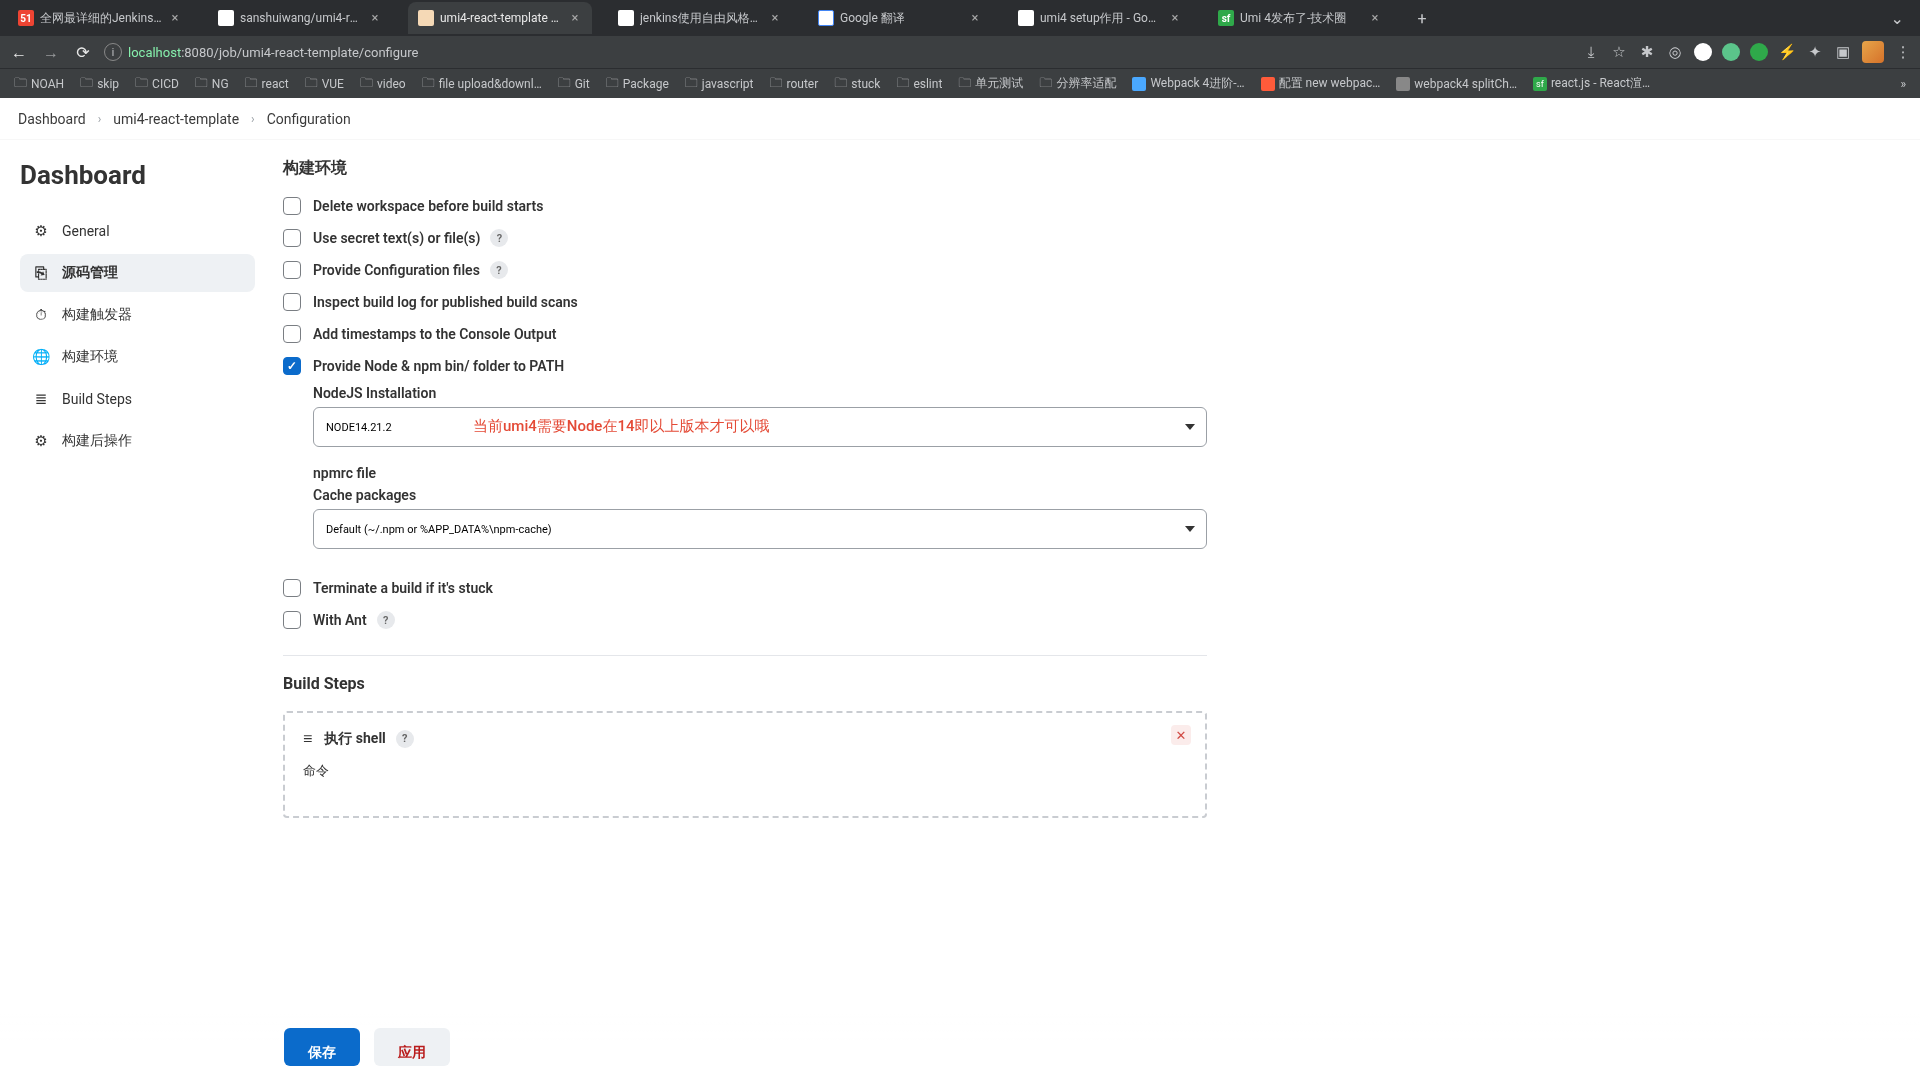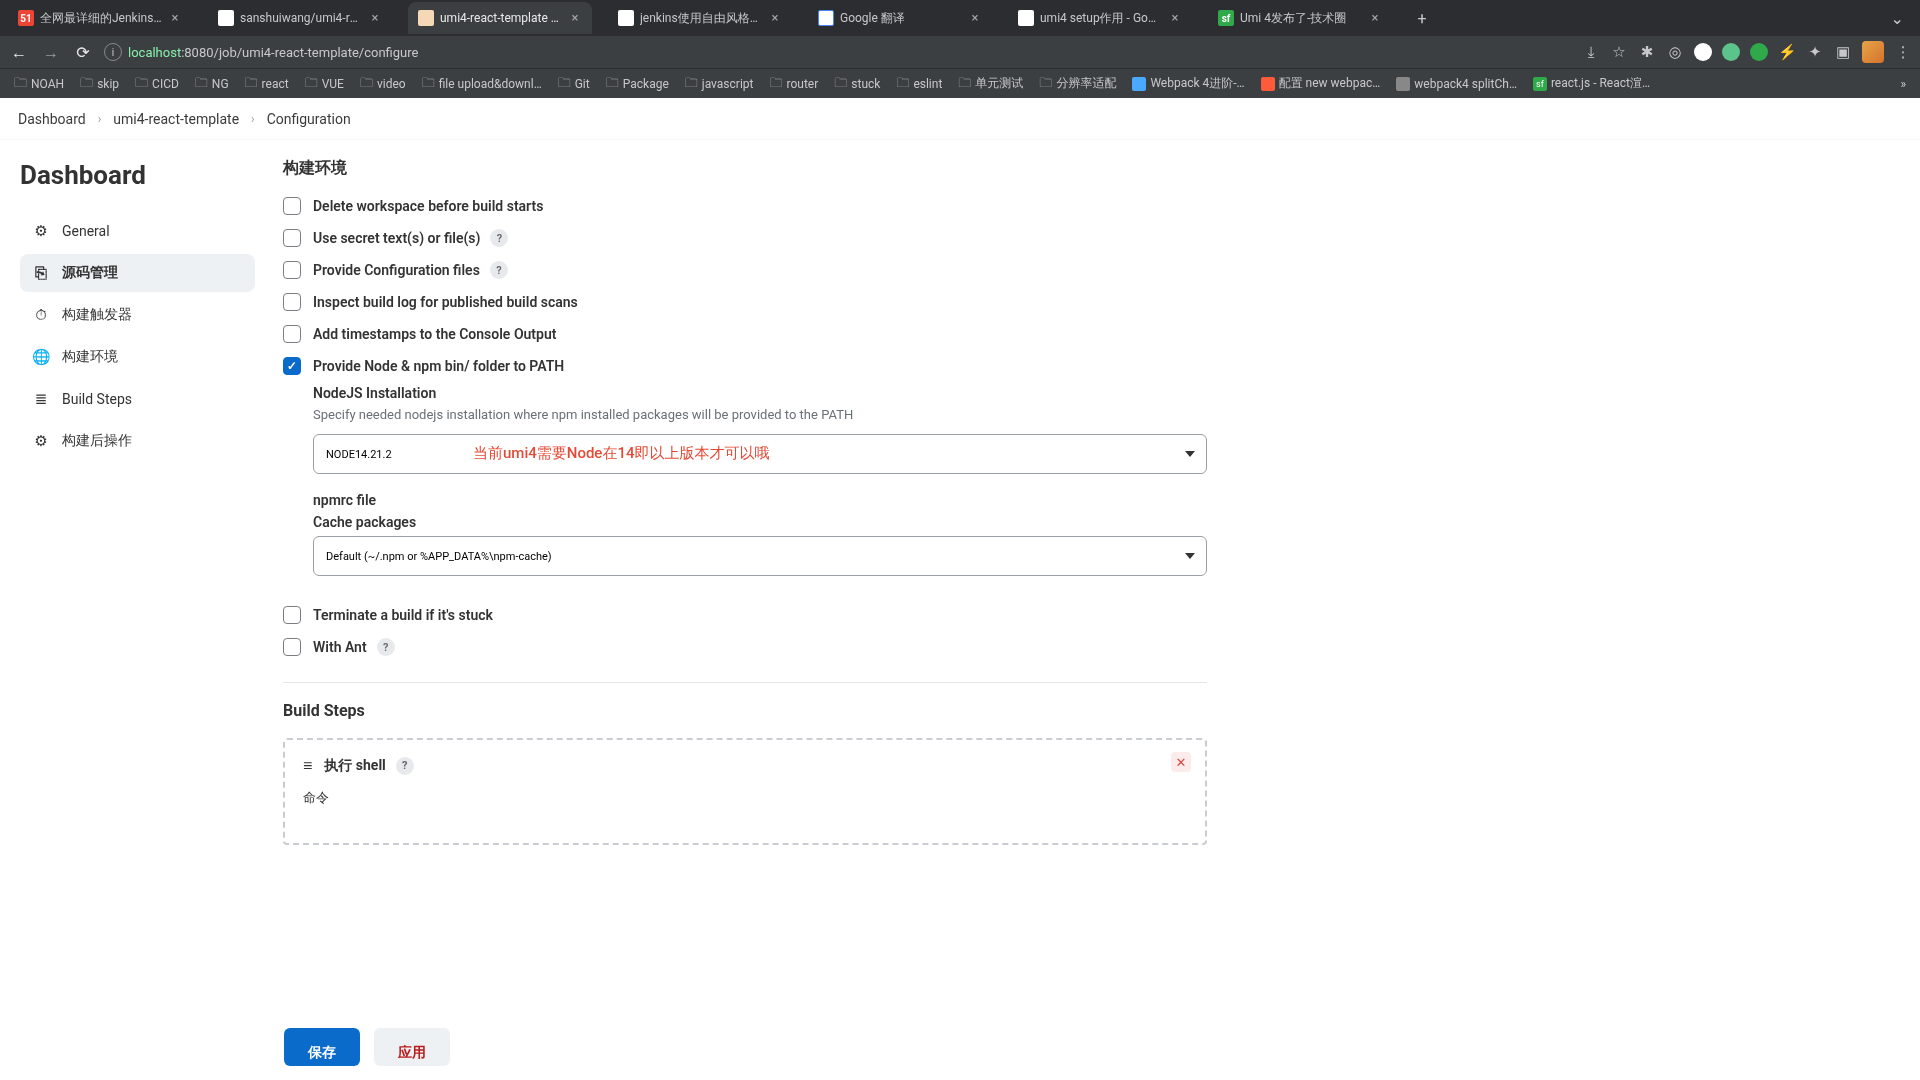--- a/index.html
+++ b/index.html
@@ -305,21 +305,20 @@
         <span class="chk"></span>
         <span>Add timestamps to the Console Output</span>
       </div>
       <div class="chk-row">
         <span class="chk checked"></span>
         <span>Provide Node &amp; npm bin/ folder to PATH</span>
       </div>
 
       <div class="subpanel">
         <div class="field-label">NodeJS Installation</div>
-        <div class="field-desc">Specify needed nodejs installation where npm installed packages will be provided to the PATH</div>
         <div class="select" style="position:relative">
           <select>
             <option>NODE14.21.2</option>
           </select>
           <div class="annotation">当前umi4需要Node在14即以上版本才可以哦</div>
         </div>
 
         <div class="field-label">npmrc file</div>
 
         <div class="field-label">Cache packages</div>

